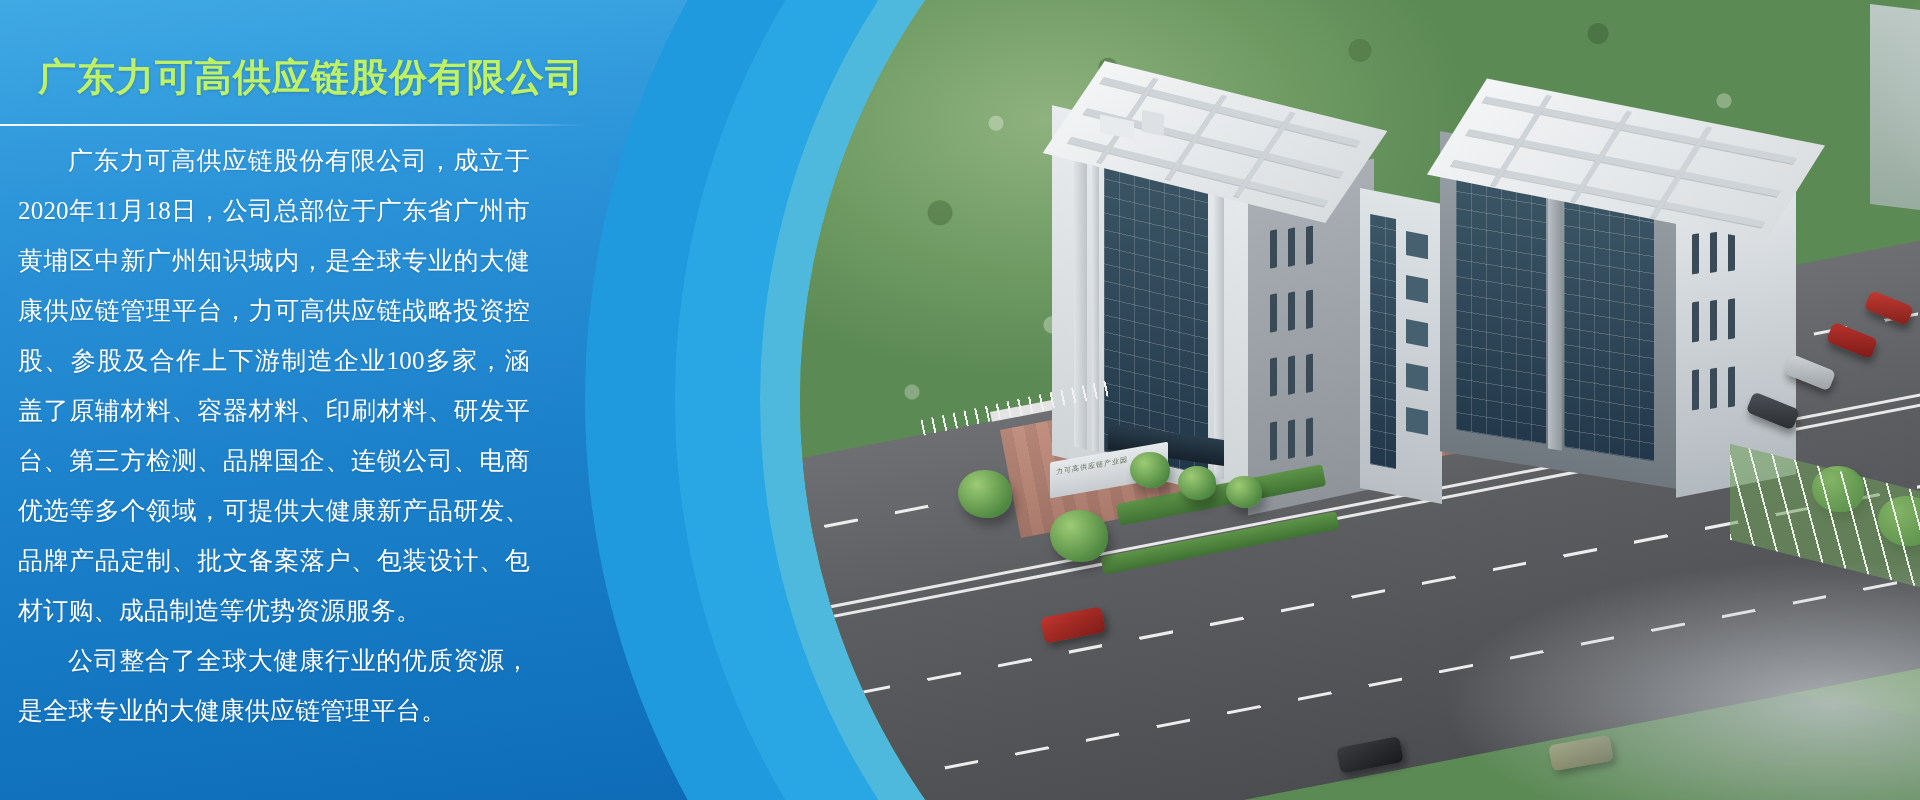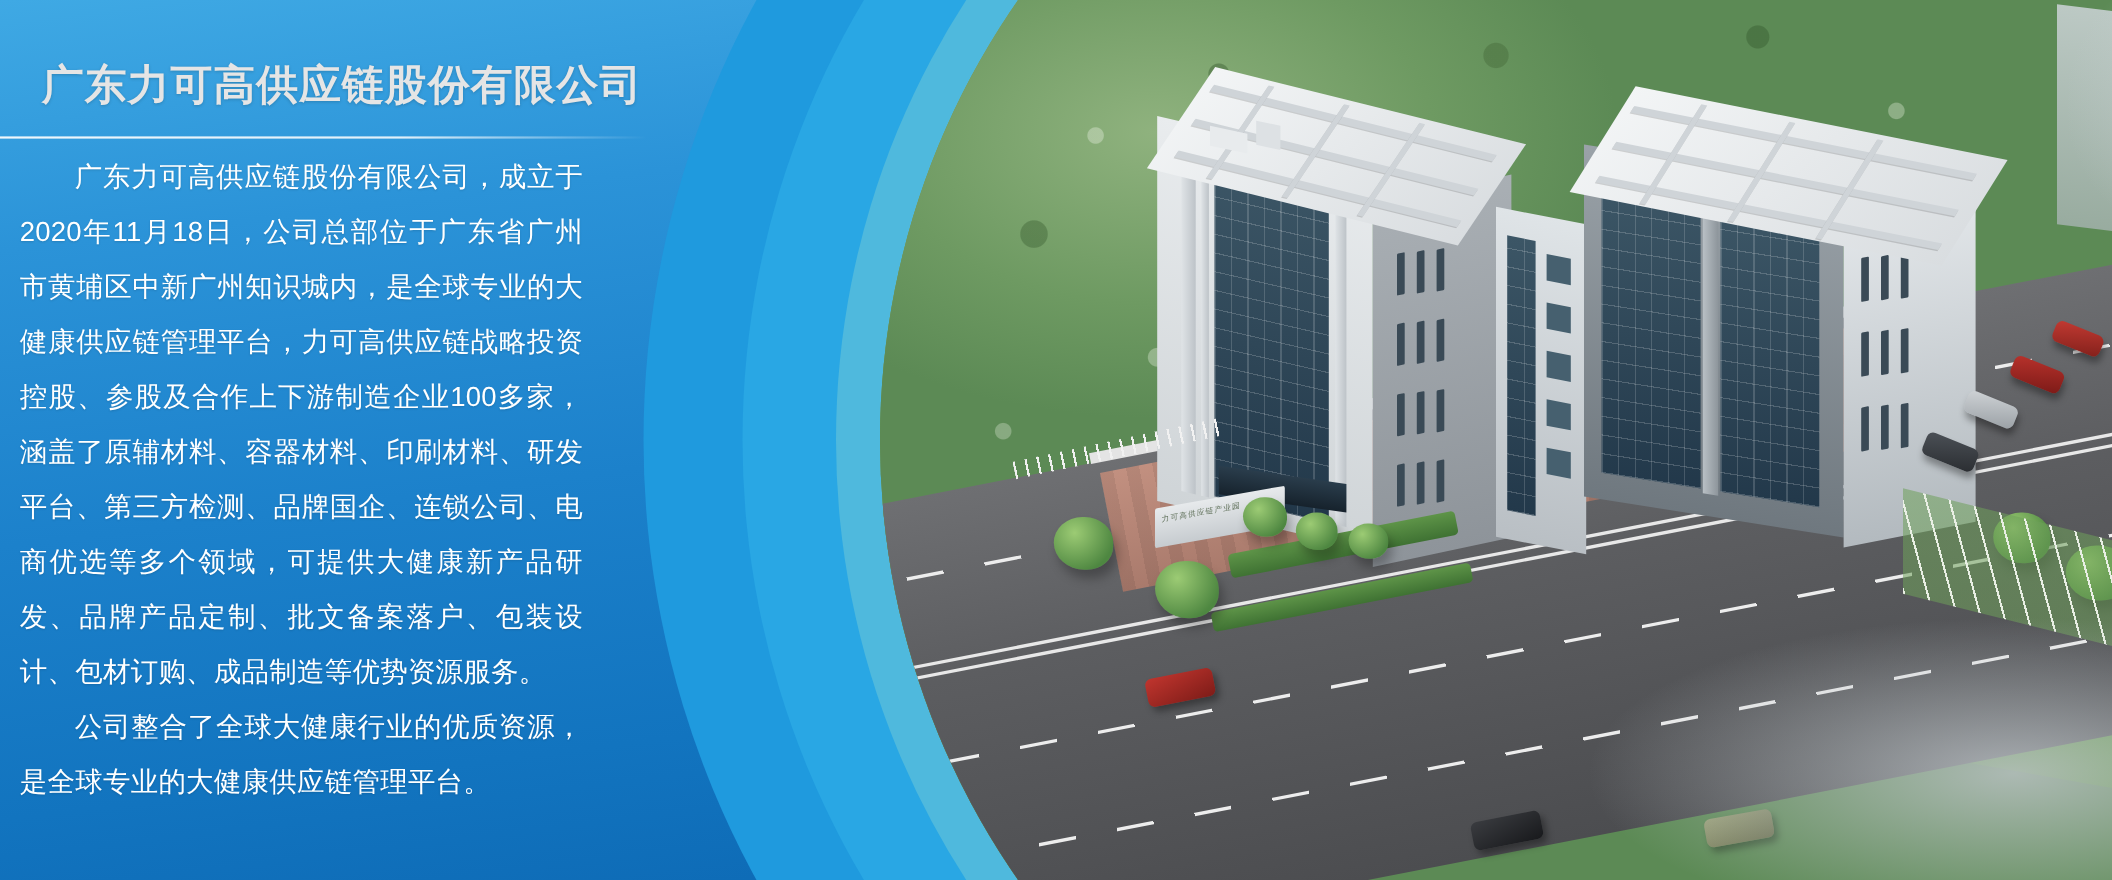--- a/index.html
+++ b/index.html
@@ -182,42 +182,42 @@
 
   
   .panel {
     position:absolute; left:0; top:0; width:660px; height:800px;
   }
   .title {
     position:absolute;
     left:38px; top:52px;
     font-size:38px;
     font-weight:bold;
-    color:#e5e5e5;
+    color:#bef264;
     letter-spacing:1px;
     text-shadow:0 1px 3px rgba(0,0,0,.18);
     white-space:nowrap;
   }
   .divider {
     position:absolute;
     left:0; top:124px; width:588px; height:2px;
     background:linear-gradient(90deg, rgba(255,255,255,.92) 0%, rgba(255,255,255,.85) 62%, rgba(255,255,255,0) 100%);
   }
   .body-text {
     position:absolute;
     left:18px; top:136px; width:512px;
     font-size:25px;
     line-height:50px;
     color:#ffffff;
     text-align:justify;
     text-align-last:left;
     letter-spacing:.2px;
     text-shadow:0 1px 2px rgba(0,0,0,.14);
   }
-  .body-text p { text-indent:2em; }
+  .body-text p { text-indent:2em;font-family:Liberation Serif, serif; }
 </style>
 </head>
 <body>
 
 <div id="stage">
 
   <div class="bg-gradient"></div>
 
   <div class="arc arc-1"></div>
   <div class="arc arc-2"></div>

